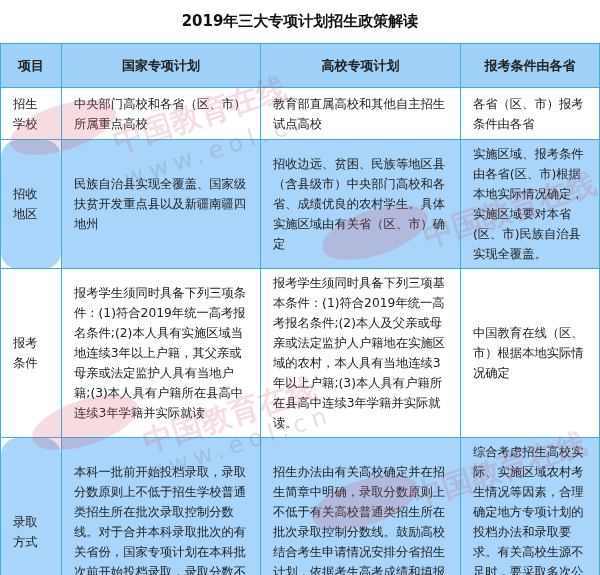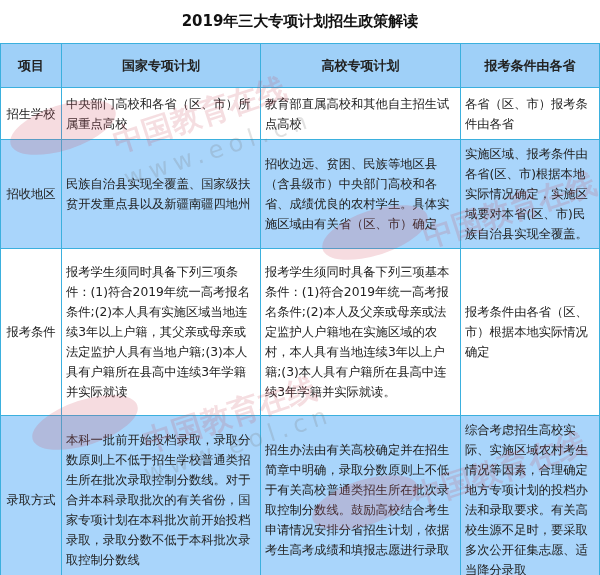--- a/index.html
+++ b/index.html
@@ -3,24 +3,24 @@
 <meta charset="utf-8">
 <style>
   html, body { margin:0; padding:0; background:#ffffff; }
   body { width:600px; height:575px; overflow:hidden; position:relative;
          font-family:"DejaVu Sans","Liberation Sans",sans-serif; color:#222; }
   .title { position:absolute; left:0; top:0; width:600px; height:43px;
            display:flex; align-items:center; justify-content:center;
            font-weight:bold; font-size:15px; color:#111;border-radius:16px; }
   table { position:absolute; left:0; top:43px; border-collapse:collapse;
           width:600px; table-layout:fixed; }
-  td, th { border:1px solid #3bb0de; padding:4px 4px; font-size:12.3px;
+  td, th { border:1px solid #3bb0de; padding:4px 12px; font-size:12.3px;
            line-height:20px; vertical-align:middle; word-break:break-all; }
   th { background:#9fd0f8; font-weight:bold; height:35px; font-size:13px; text-align:center; }
-  td.label { text-align:center; }
+  td.label { text-align:left;border-radius:17px; }
   tr.blue td { background:#a9d5fb; }
   tr.white td { background:#ffffff; }
   .c0 { width:57px; } .c1 { width:186px; } .c2 { width:187px; } .c3 { width:130px; }
   .wm { position:absolute; pointer-events:none; font-weight:bold; color:rgba(200,70,90,0.18); font-size:30px;
         transform:rotate(-18deg); }
   .wm2 { position:absolute; pointer-events:none; color:rgba(120,120,120,0.22); font-size:24px;
          transform:rotate(-18deg); letter-spacing:6px; }
   .wm-logo { position:absolute; pointer-events:none; width:110px; height:45px; border-radius:50%;
              background:rgba(210,80,100,0.2); transform:rotate(-18deg); }
 </style>
@@ -52,21 +52,21 @@
   <tr class="blue" style="height:107px">
     <td class="label">招收地区</td>
     <td>民族自治县实现全覆盖、国家级扶贫开发重点县以及新疆南疆四地州</td>
     <td>招收边远、贫困、民族等地区县（含县级市）中央部门高校和各省、成绩优良的农村学生。具体实施区域由有关省（区、市）确定</td>
     <td>实施区域、报考条件由各省(区、市)根据本地实际情况确定，实施区域要对本省(区、市)民族自治县实现全覆盖。</td>
   </tr>
   <tr class="white" style="height:167px">
     <td class="label">报考条件</td>
     <td>报考学生须同时具备下列三项条件：(1)符合2019年统一高考报名条件;(2)本人具有实施区域当地连续3年以上户籍，其父亲或母亲或法定监护人具有当地户籍;(3)本人具有户籍所在县高中连续3年学籍并实际就读</td>
     <td>报考学生须同时具备下列三项基本条件：(1)符合2019年统一高考报名条件;(2)本人及父亲或母亲或法定监护人户籍地在实施区域的农村，本人具有当地连续3年以上户籍;(3)本人具有户籍所在县高中连续3年学籍并实际就读。</td>
-    <td>报考条件由各省（区、市）根据本地实际情况确定</td>
+    <td>中国教育在线（区、市）根据本地实际情况确定</td>
   </tr>
   <tr class="blue" style="height:160px">
     <td class="label">录取方式</td>
     <td>本科一批前开始投档录取，录取分数原则上不低于招生学校普通类招生所在批次录取控制分数线。对于合并本科录取批次的有关省份，国家专项计划在本科批次前开始投档录取，录取分数不低于本科批次录取控制分数线</td>
     <td>招生办法由有关高校确定并在招生简章中明确，录取分数原则上不低于有关高校普通类招生所在批次录取控制分数线。鼓励高校结合考生申请情况安排分省招生计划，依据考生高考成绩和填报志愿进行录取</td>
     <td>综合考虑招生高校实际、实施区域农村考生情况等因素，合理确定地方专项计划的投档办法和录取要求。有关高校生源不足时，要采取多次公开征集志愿、适当降分录取</td>
   </tr>
 </tbody>
   </table>
 

